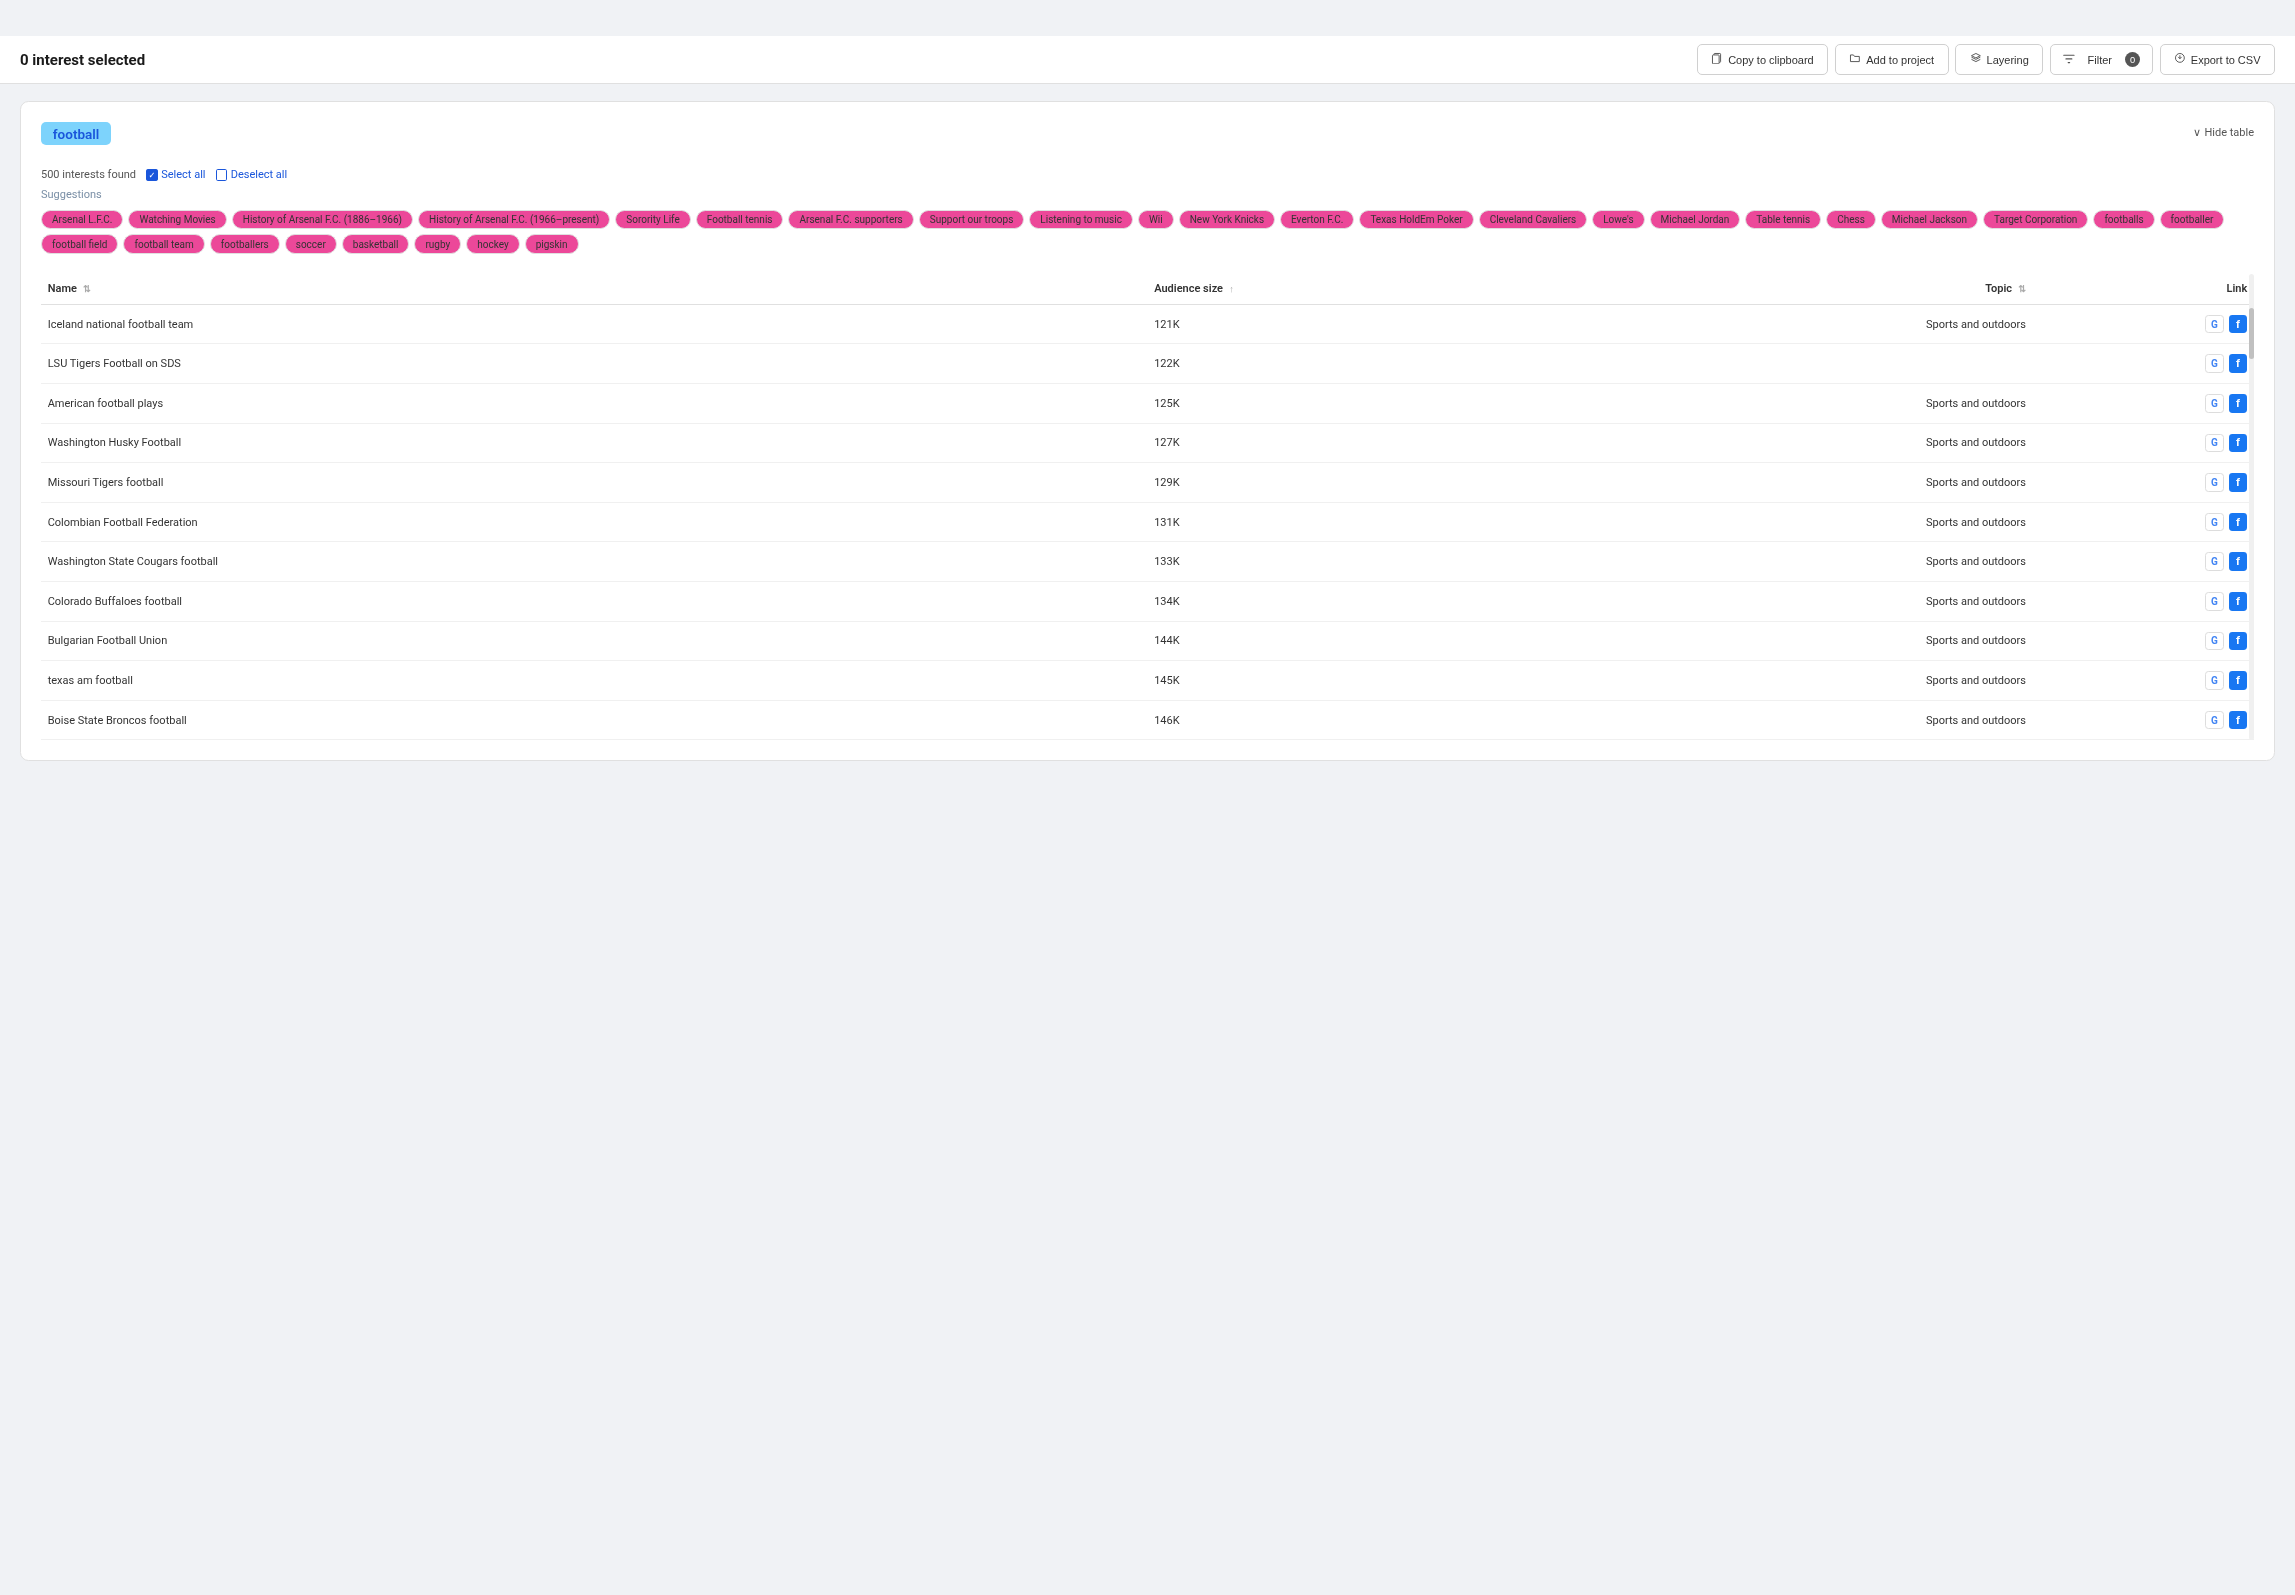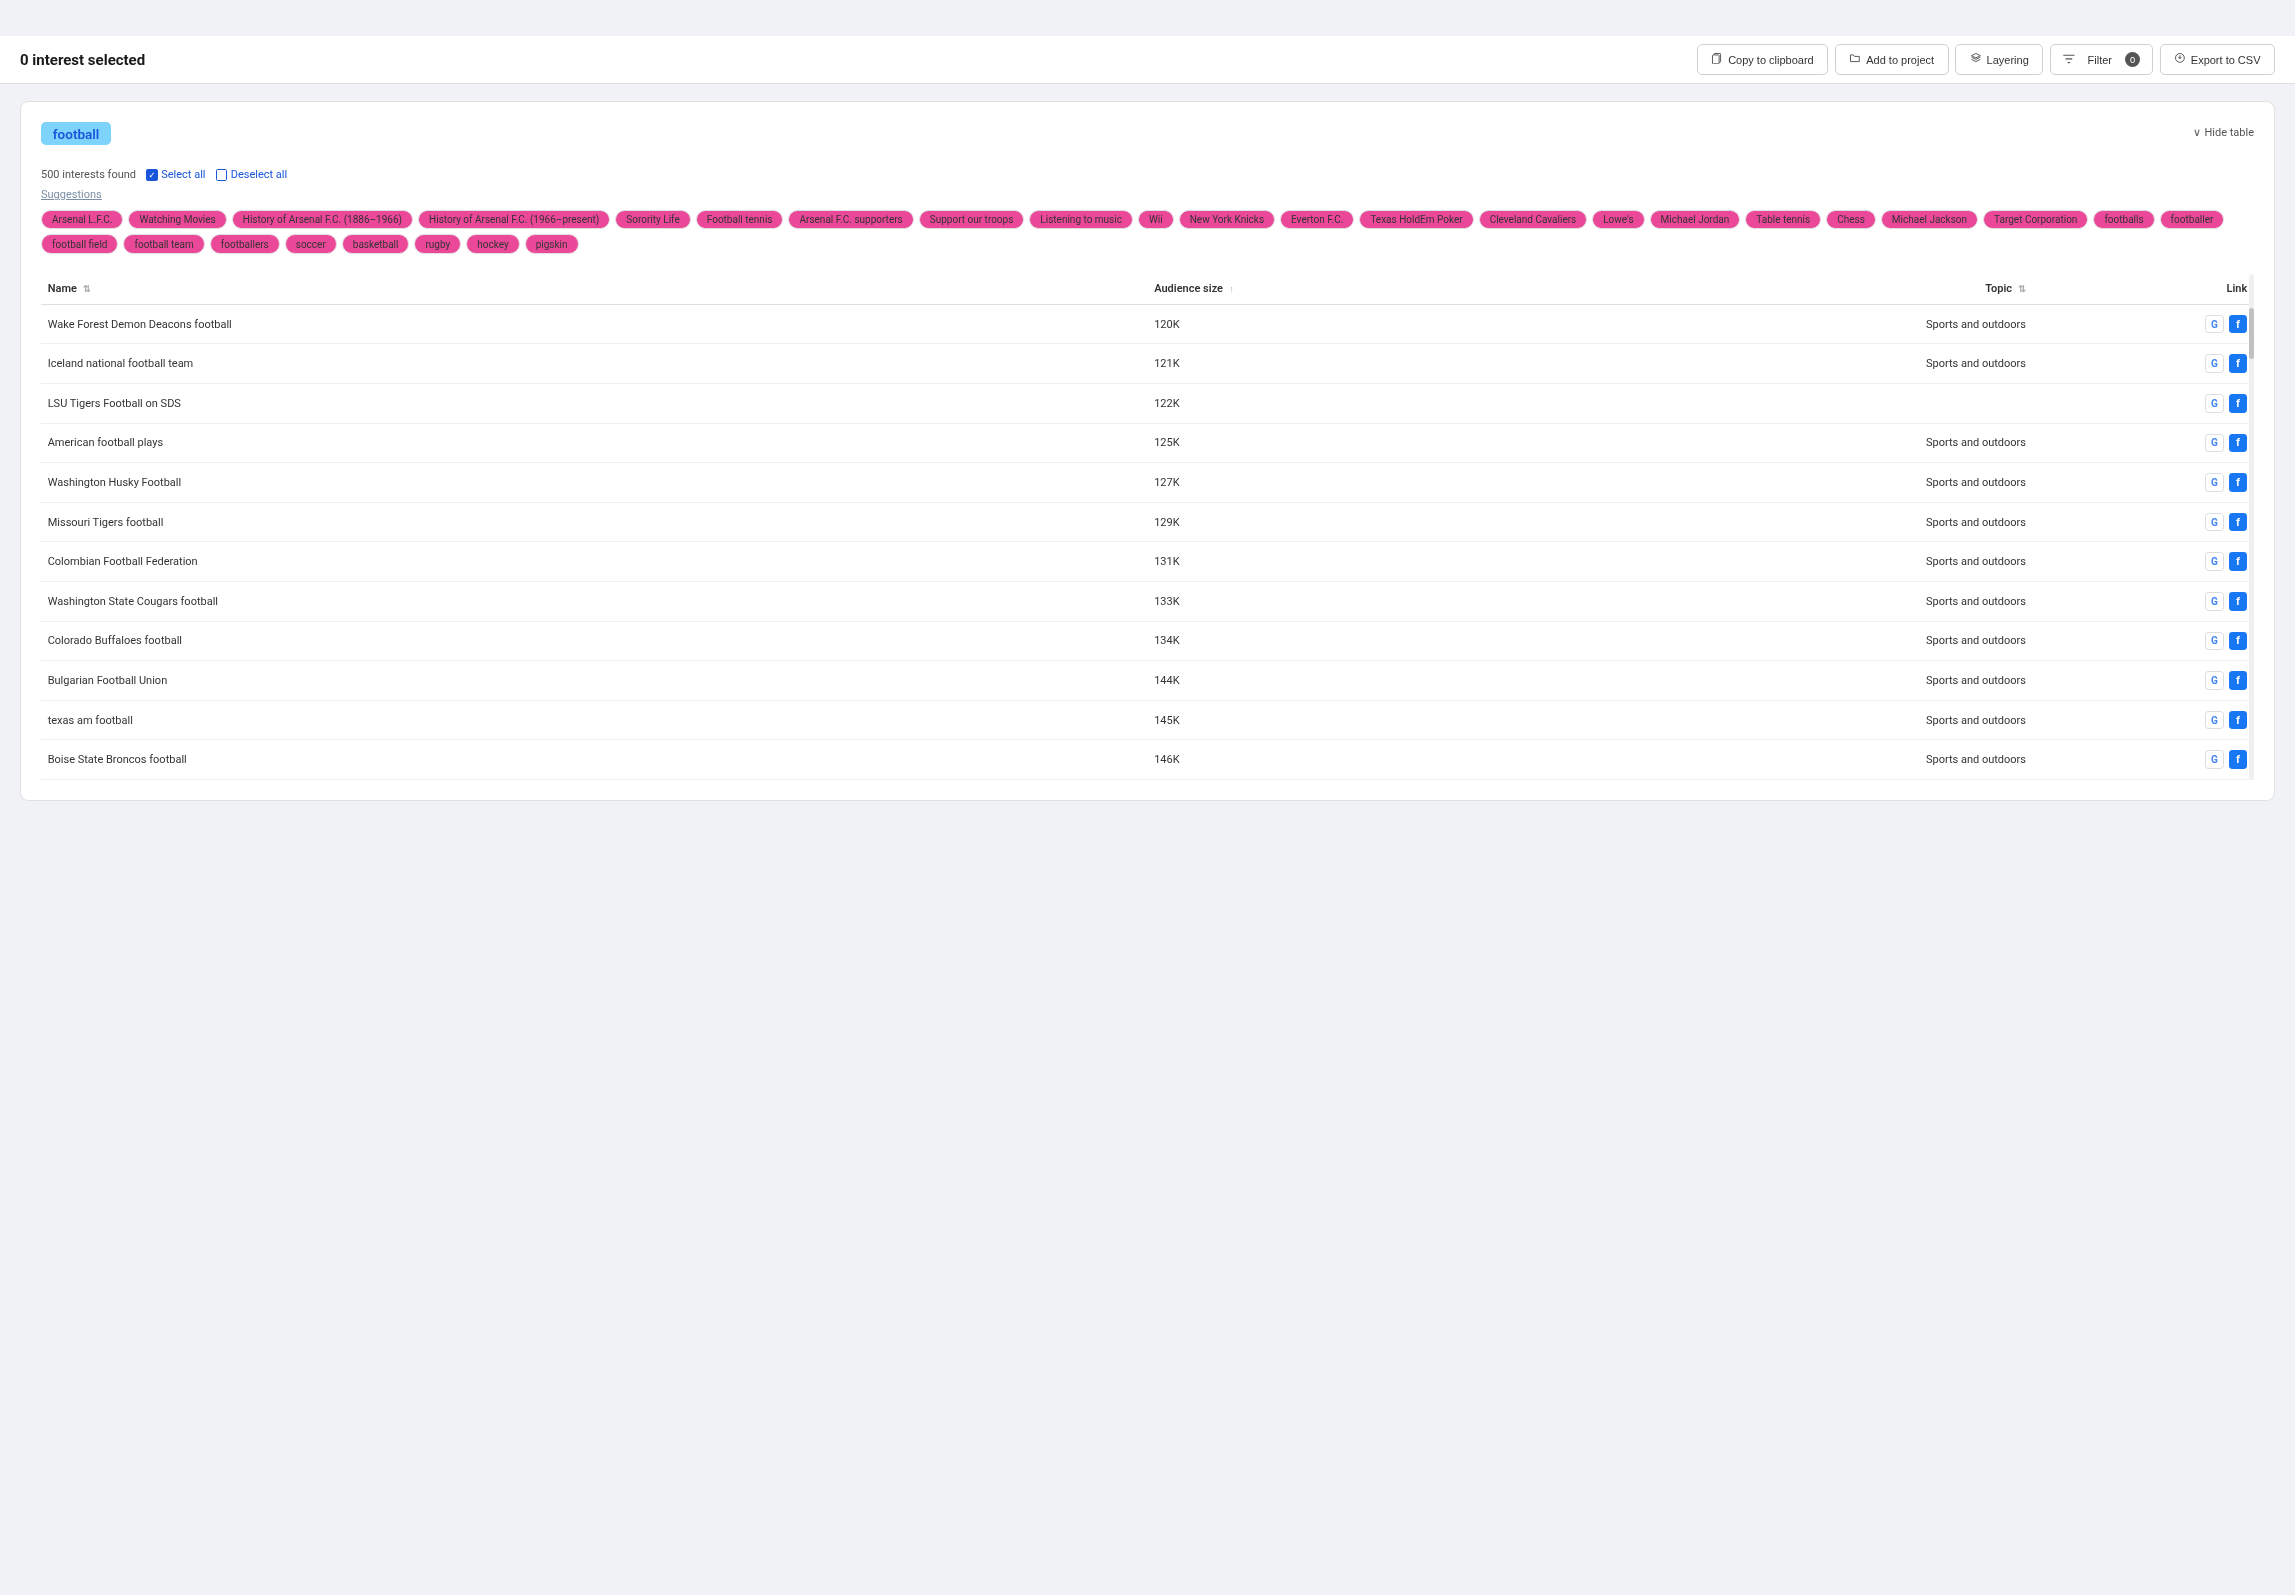--- a/index.html
+++ b/index.html
@@ -127,21 +127,20 @@
       border: 1.7px solid #1a56db;
       border-radius: 1.7px;
       display: inline-flex;
       background: #fff;
     }
     .checkmark { color: #fff; font-size: 8.4px; }
     .suggestions-label {
       color: #7a8fa6;
       font-size: 11px;
       margin-bottom: 8.4px;
-      text-decoration: underline;
     }
     .tags-container {
       display: flex;
       flex-wrap: wrap;
       gap: 5px;
       margin-bottom: 20px;
     }
     .tag {
       display: inline-block;
       background: #ec4899;
@@ -374,35 +373,20 @@
             <th class="col-topic">
               <span>Topic</span>
               <span class="sort-icon">⇅</span>
             </th>
             <th class="col-link">
               <span>Link</span>
             </th>
           </tr>
         </thead>
         <tbody id="table-body">
-        <tr>
-              <td class="col-name">Wake Forest Demon Deacons football</td>
-              <td class="col-audience">120K</td>
-              <td class="col-topic">Sports and outdoors</td>
-              <td class="col-link">
-                <div class="link-icons">
-                  <div class="google-icon g-letter">
-                    <span style="color:#4285F4;font-weight:700;font-size:10px;">G</span>
-                  </div>
-                  <div class="fb-icon">
-                    <span style="font-weight:700;font-size:11px;">f</span>
-                  </div>
-                </div>
-              </td>
-            </tr>
             <tr>
               <td class="col-name">Iceland national football team</td>
               <td class="col-audience">121K</td>
               <td class="col-topic">Sports and outdoors</td>
               <td class="col-link">
                 <div class="link-icons">
                   <div class="google-icon g-letter">
                     <span style="color:#4285F4;font-weight:700;font-size:10px;">G</span>
                   </div>
                   <div class="fb-icon">

